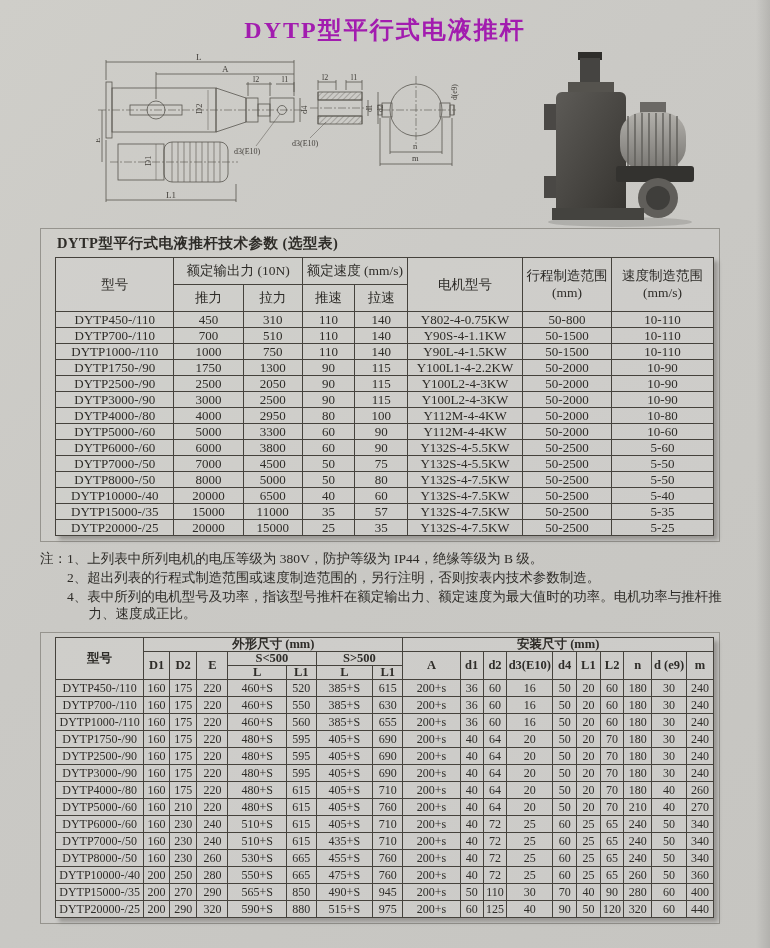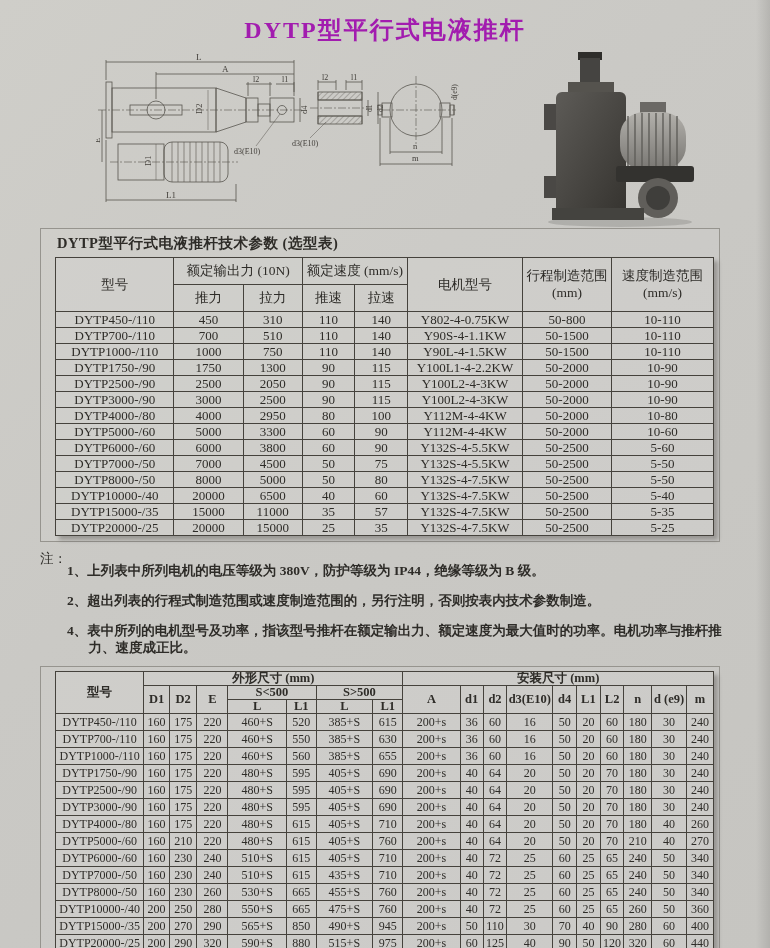--- a/index.html
+++ b/index.html
@@ -29,21 +29,21 @@
   th,td{border:1px solid #45423c;text-align:center;vertical-align:middle;
     padding:0 1px;overflow:hidden;white-space:nowrap;}
   .spec-table th{font-size:13.5px;font-weight:normal;height:26px;}
   .spec-table td{font-size:13px;height:15px;line-height:15px;}
   .dim-table th{font-size:12.5px;font-weight:bold;height:13px;line-height:13px;}
   .dim-table td{font-size:12px;height:16px;line-height:16px;}
   th.two-line{white-space:pre-line;line-height:1.25;text-align:center;}
   .notes{display:flex;margin:8px 10px 8px 40px;font-size:13.5px;line-height:1.32;}
   .notes-label{flex:0 0 auto;white-space:nowrap;}
   .notes-items{flex:1 1 auto;}
-  .note-item{padding-left:1.6em;text-indent:-1.6em;margin:12px 0 1px 0;max-width:640px;font-weight:bold;}
+  .note-item{padding-left:1.6em;text-indent:-1.6em;margin:0 0 1px 0;max-width:640px;}
   svg text{font-family:"Liberation Serif","DejaVu Serif",serif;}
   .sec2{margin-top:6px;}
 </style>
 </head>
 <body>
 
 <h1 class="page-title">DYTP型平行式电液推杆</h1>
 
 <div class="figure-row">
 

